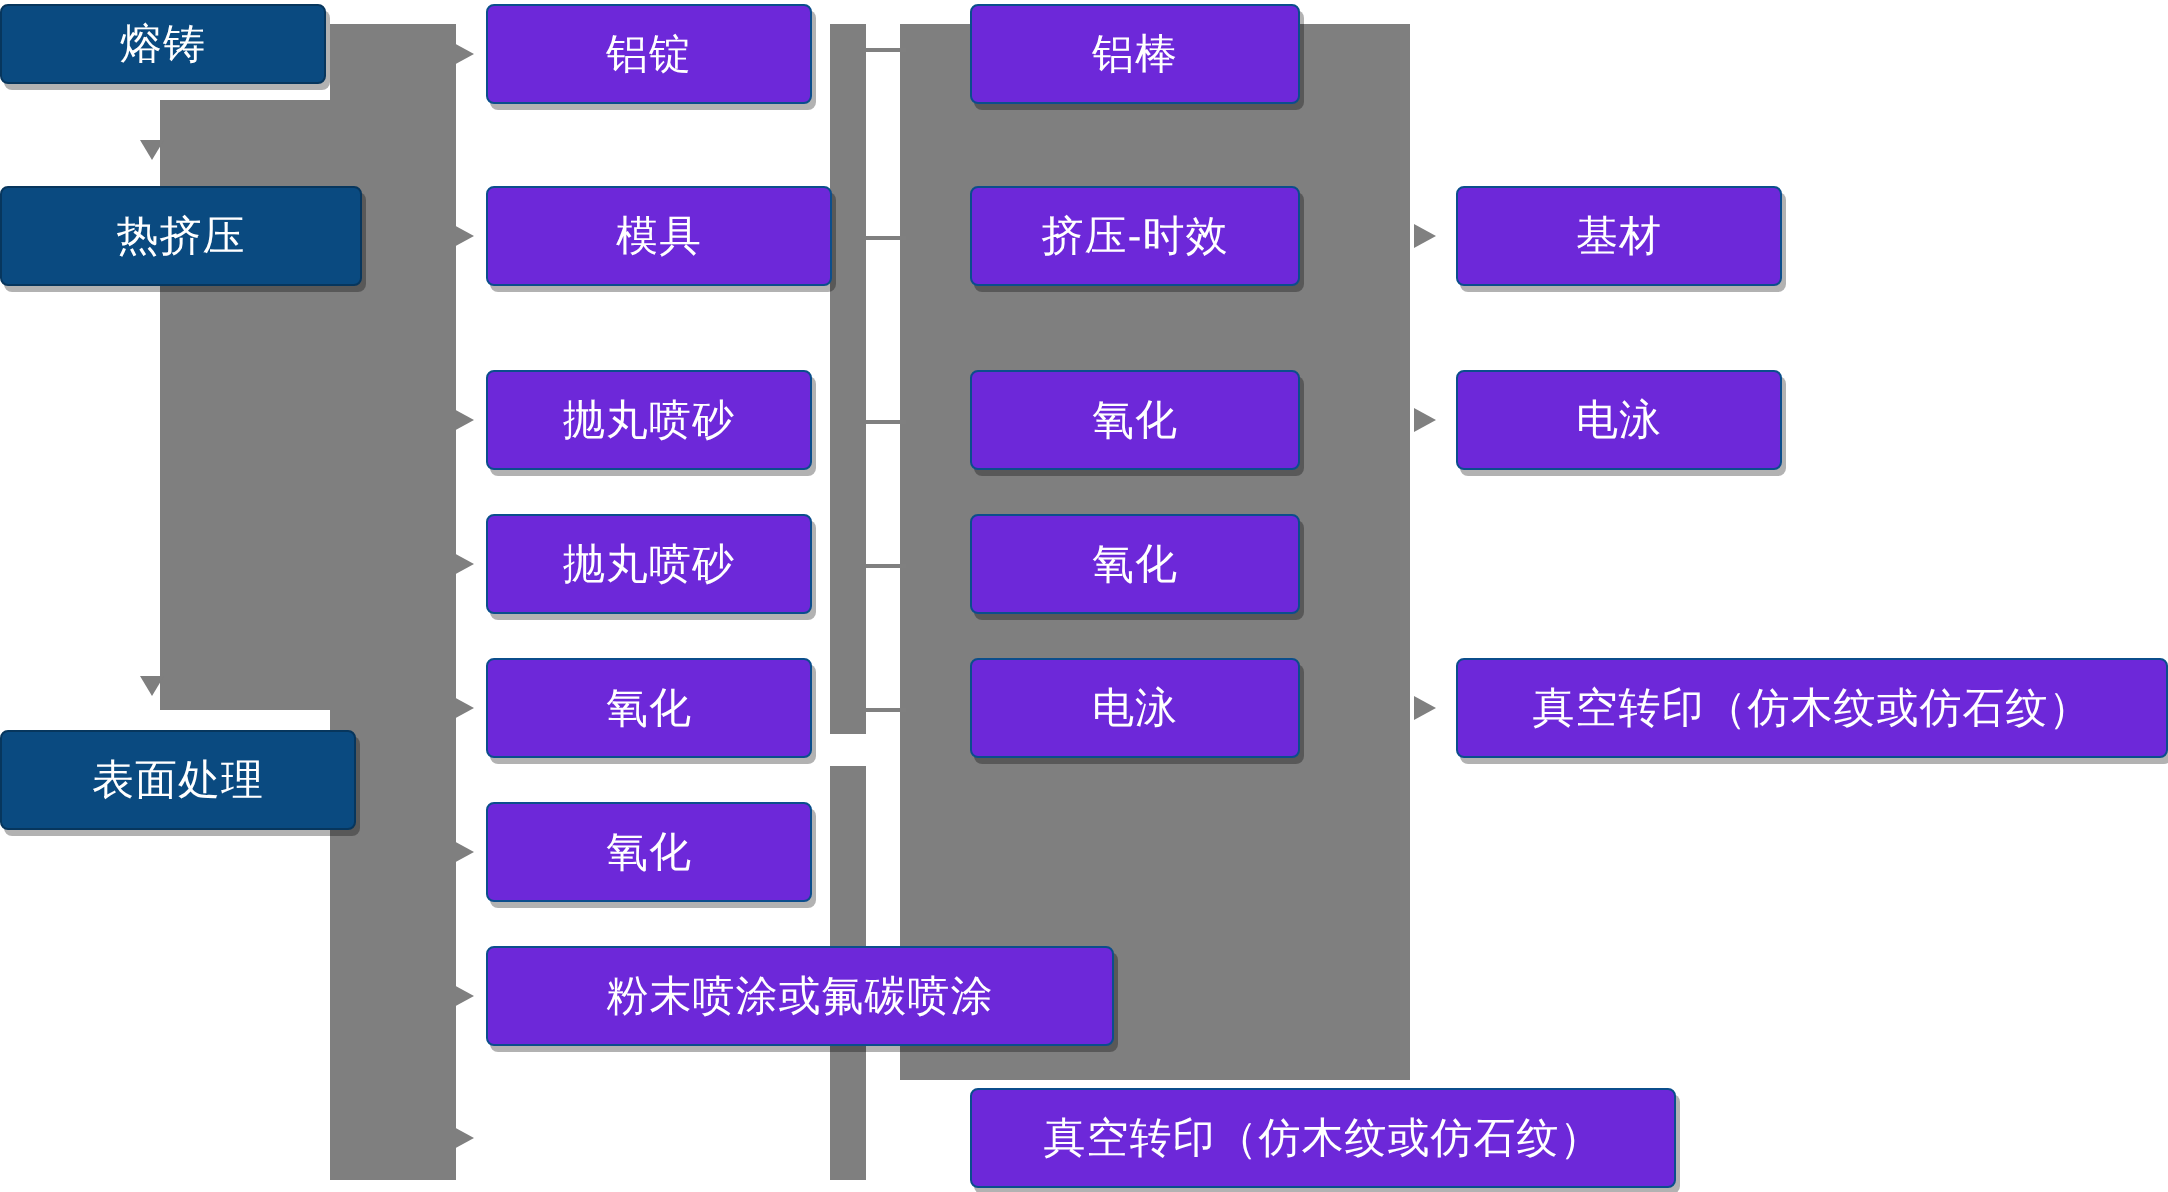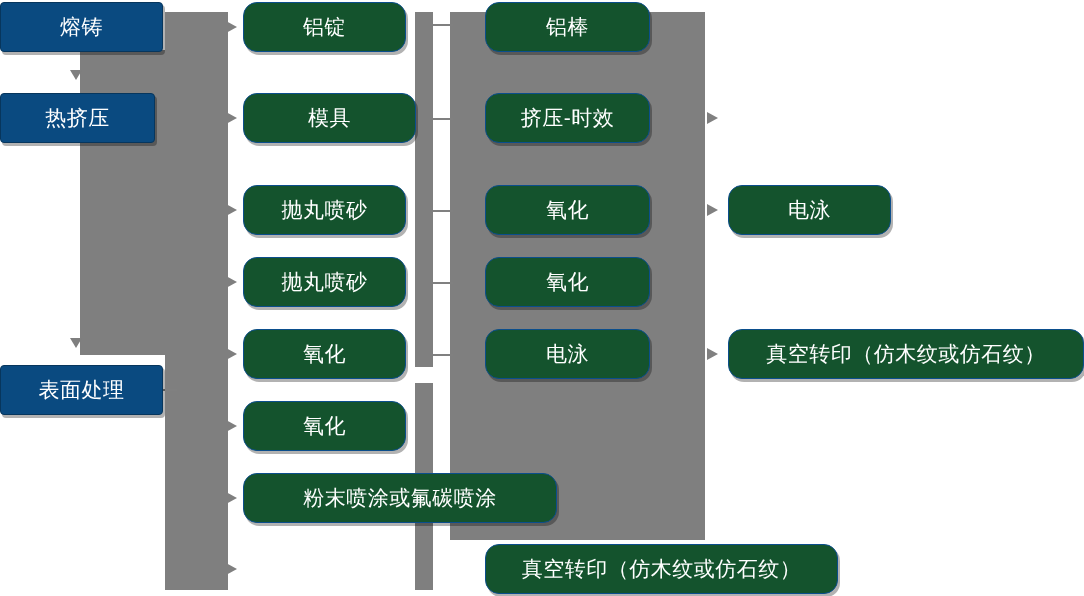--- a/index.html
+++ b/index.html
@@ -67,23 +67,22 @@
     border: 1px solid #1a1a1a;
     box-shadow: 2px 3px 0 rgba(0,0,0,0.30);
     white-space: nowrap;
     user-select: none;
   }
   .box-dark {
     background: #0A4A80;
     border-color: #07365d;
   }
   .box-blue {
-    background: #14532d;
+    background: #6d28d9;
     border-color: #0b4e8c;
-    border-radius: 14px;
   }
 </style>
 </head>
 <body>
 
 <div id="canvas">
 
   <div class="gray" style="left:80px; top:50px; width:88px; height:305px;"></div>
 
   <div class="gray" style="left:165px; top:12px; width:63px; height:578px;"></div>
@@ -110,27 +109,27 @@
   <div class="arrow-right" style="left:226px; top:276px;"></div>
   <div class="arrow-right" style="left:226px; top:348px;"></div>
   <div class="arrow-right" style="left:226px; top:420px;"></div>
   <div class="arrow-right" style="left:226px; top:492px;"></div>
   <div class="arrow-right" style="left:226px; top:563px;"></div>
 
   <div class="arrow-right-dk" style="left:707px; top:112px;"></div>
   <div class="arrow-right-dk" style="left:707px; top:204px;"></div>
   <div class="arrow-right-dk" style="left:707px; top:348px;"></div>
 
-  <div class="box box-dark" style="left:0px; top:2px; width:163px; height:50px;align-items:center;">
+  <div class="box box-dark" style="left:0px; top:2px; width:163px; height:40px;align-items:center;">
     <span>熔铸</span>
   </div>
-  <div class="box box-dark" style="left:0px; top:93px; width:155px; height:50px;">
+  <div class="box box-dark" style="left:0px; top:93px; width:181px; height:50px;">
     <span>热挤压</span>
   </div>
-  <div class="box box-dark" style="left:0px; top:365px; width:163px; height:50px;">
+  <div class="box box-dark" style="left:0px; top:365px; width:178px; height:50px;">
     <span>表面处理</span>
   </div>
 
   <div class="box box-blue" style="left:243px; top:2px; width:163px; height:50px;">
     <span>铝锭</span>
   </div>
   <div class="box box-blue" style="left:243px; top:93px; width:173px; height:50px;">
     <span>模具</span>
   </div>
   <div class="box box-blue" style="left:243px; top:185px; width:163px; height:50px;">
@@ -161,20 +160,23 @@
   <div class="box box-blue" style="left:485px; top:257px; width:165px; height:50px;">
     <span>氧化</span>
   </div>
   <div class="box box-blue" style="left:485px; top:329px; width:165px; height:50px;">
     <span>电泳</span>
   </div>
   <div class="box box-blue" style="left:485px; top:544px; width:353px; height:50px;">
     <span>真空转印（仿木纹或仿石纹）</span>
   </div>
 
+  <div class="box box-blue" style="left:728px; top:93px; width:163px; height:50px;">
+    <span>基材</span>
+  </div>
   <div class="box box-blue" style="left:728px; top:185px; width:163px; height:50px;">
     <span>电泳</span>
   </div>
   <div class="box box-blue" style="left:728px; top:329px; width:356px; height:50px;">
     <span>真空转印（仿木纹或仿石纹）</span>
   </div>
 
 </div>
 
 </body></html>

